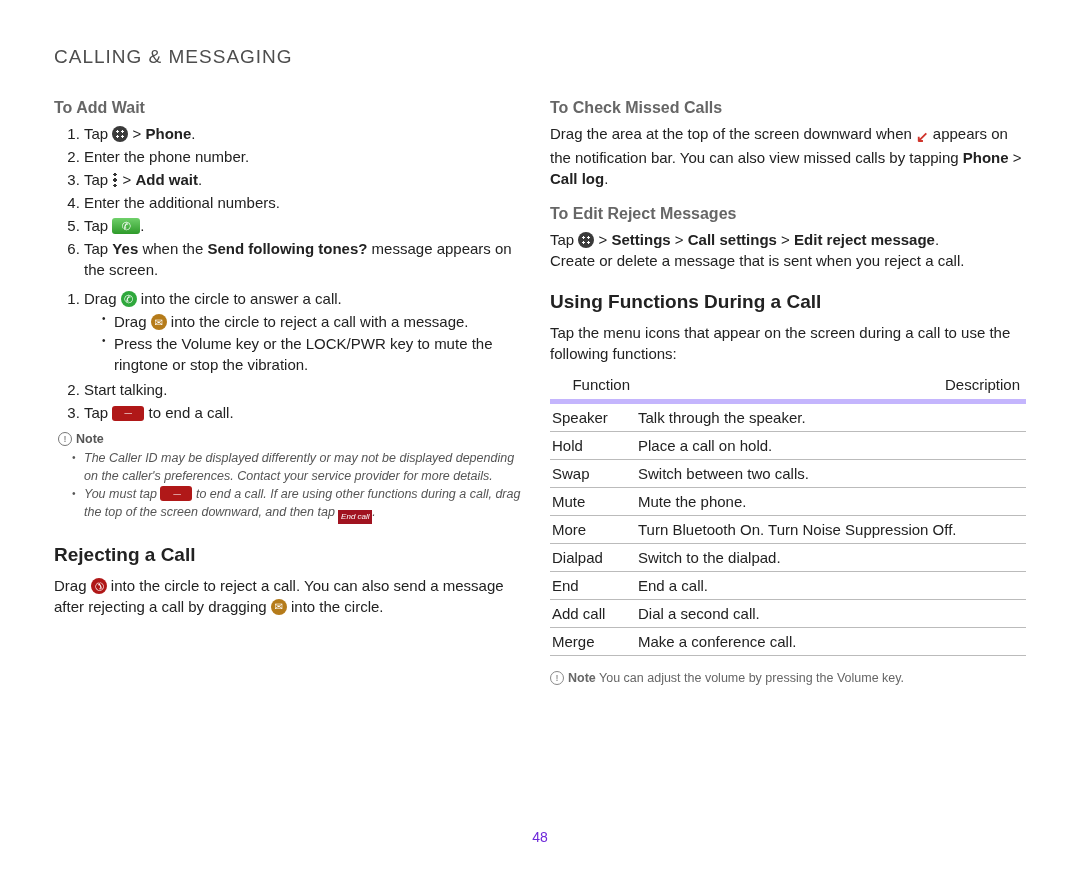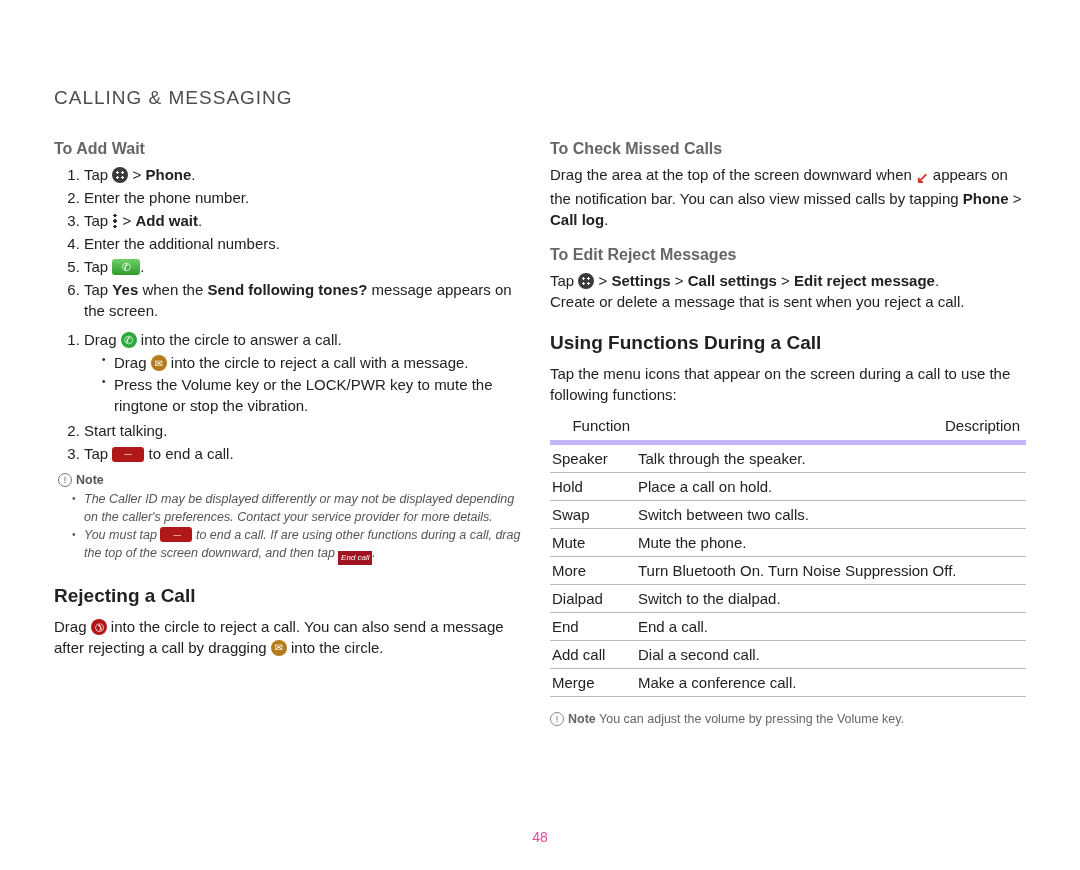--- a/index.html
+++ b/index.html
@@ -10,21 +10,21 @@
     background: #fff;
     font-family: "Helvetica Neue", Arial, sans-serif;
     color: #222;
     font-size: 15px;
     line-height: 1.4;
   }
   .page {
     box-sizing: border-box;
     width: 1080px;
     height: 870px;
-    padding: 85px 54px 30px 54px;
+    padding: 44px 54px 30px 54px;
     position: relative;
   }
   .chapter {
     font-size: 19px;
     letter-spacing: 1px;
     font-weight: 300;
     color: #4d4d4d;
     margin-bottom: 18px;
   }
   .cols {
@@ -206,21 +206,21 @@
   }
   table.func td.fn {
     width: 78px;
   }
   .pagenum {
     position: absolute;
     bottom: 22px;
     left: 0; right: 0;
     text-align: center;
     font-size: 14px;
-    color: #ec4899;
+    color: #6d28d9;
   }
   .inline-note {
     font-size: 12.5px;
     color: #666;
     margin-top: 14px;
   }
 </style>
 </head>
 <body>
 

